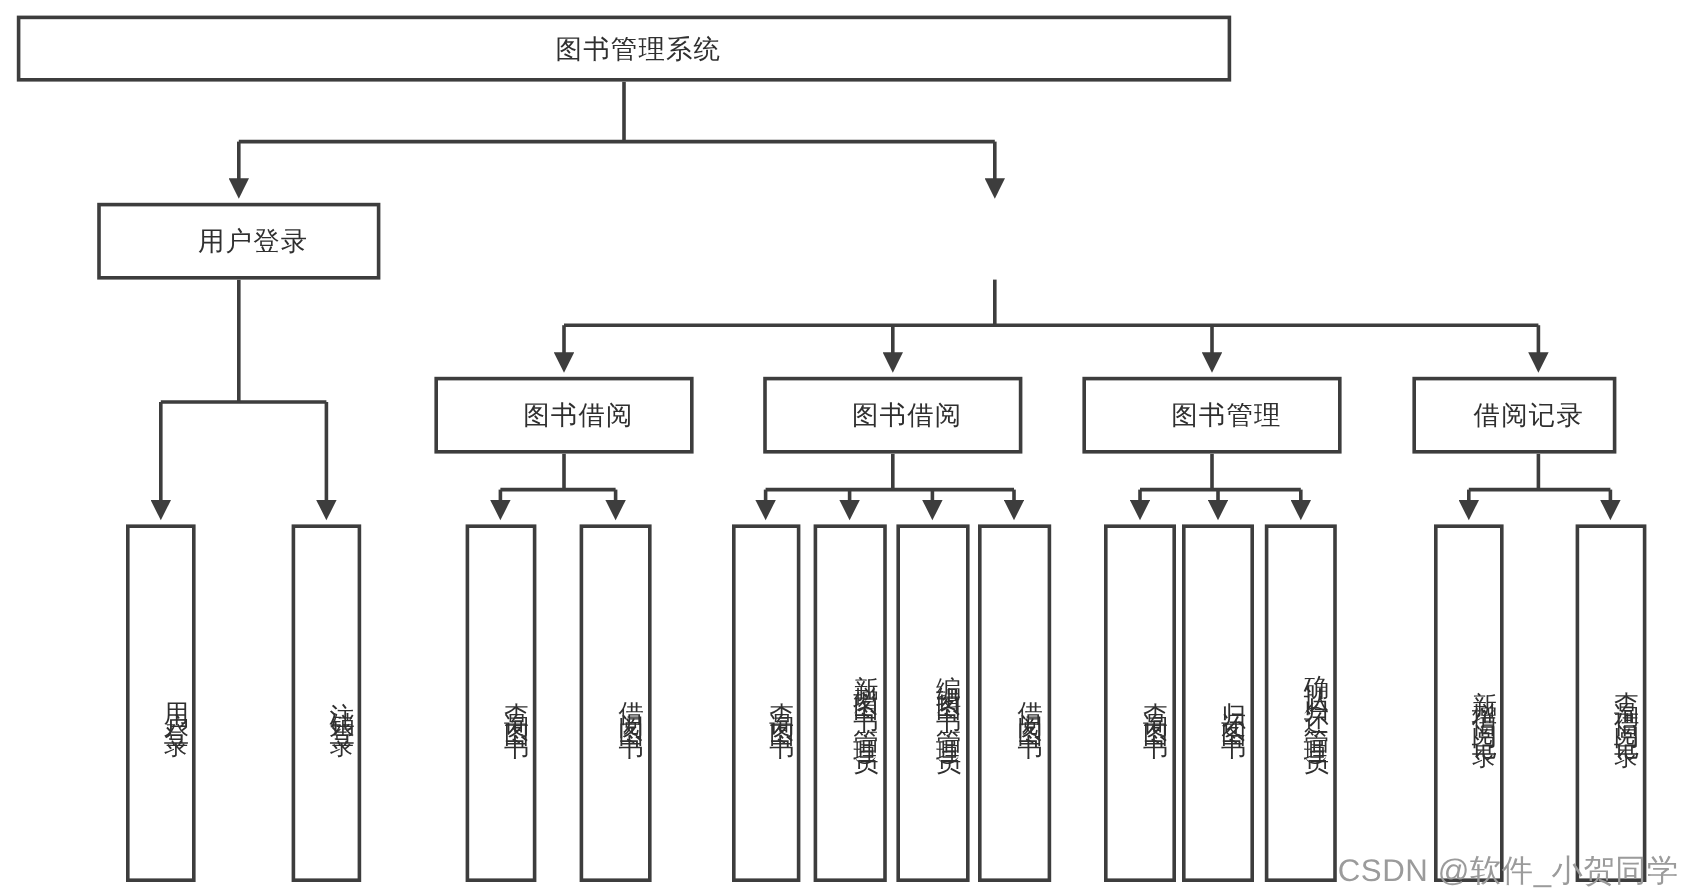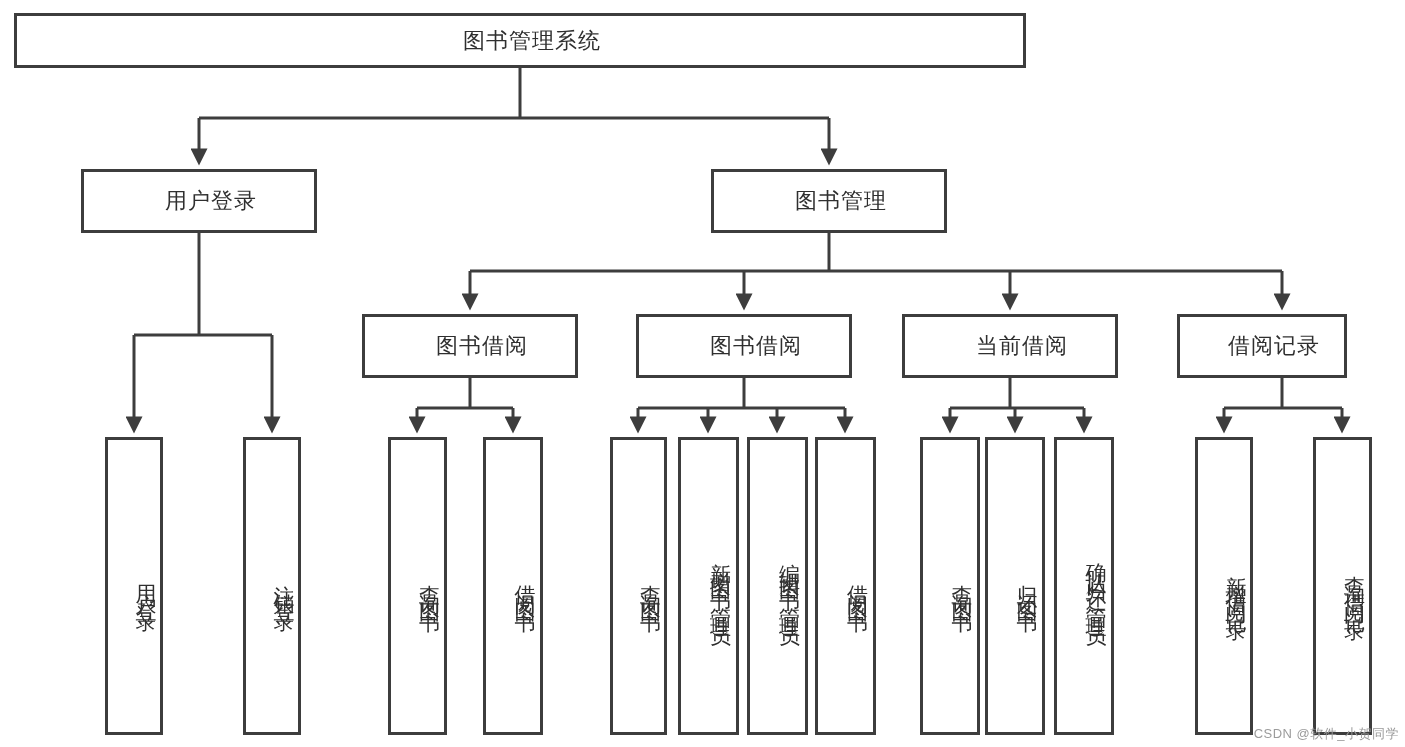--- a/index.html
+++ b/index.html
@@ -51,21 +51,21 @@
     writing-mode: vertical-rl;
     text-orientation: mixed;
     font-size: 21px;
     letter-spacing: 9px;
     white-space: normal;
   }
   .watermark {
     position: absolute;
     right: 6px;
     bottom: 4px;
-    font-size: 13px;
+    font-size: 26px;
     color: var(--color-watermark, #9b9b9b);
     z-index: 5;
     letter-spacing: 0.5px;
   }
 </style>
 </head>
 <body>
 
 <div class="stage">
 
@@ -127,25 +127,24 @@
       <path class="edge" d="M1282,378 V408"></path>
       <path class="edge" d="M1224,408 H1342"></path>
       <path class="edge" d="M1224,408 V418" marker-end="url(#arr)"></path>
       <path class="edge" d="M1342,408 V418" marker-end="url(#arr)"></path>
     </g>
   </svg>
 
   <div class="node" style="left:14px; top:13px; width:1012px; height:55px;">图书管理系统</div>
 
   <div class="node" style="left:81px; top:169px; width:236px; height:64px;">用户登录</div>
-  <div class="node" style="left:711px; top:169px; width:236px; height:64px;">图书管理</div>
 
   <div class="node" style="left:362px; top:314px; width:216px; height:64px;">图书借阅</div>
   <div class="node" style="left:636px; top:314px; width:216px; height:64px;text-align:right;">图书借阅</div>
-  <div class="node" style="left:902px; top:314px; width:216px; height:64px;">当前借阅</div>
+  <div class="node" style="left:902px; top:314px; width:216px; height:64px;">图书管理</div>
   <div class="node" style="left:1177px; top:314px; width:170px; height:64px;">借阅记录</div>
 
   <div class="node v" style="left:105px; top:437px; width:58px; height:298px;">用户登录</div>
   <div class="node v" style="left:243px; top:437px; width:58px; height:298px;">注销登录</div>
 
   <div class="node v" style="left:388px; top:437px; width:59px; height:298px;">查询图书</div>
   <div class="node v" style="left:483px; top:437px; width:60px; height:298px;">借阅图书</div>
 
   <div class="node v" style="left:610px; top:437px; width:57px; height:298px;">查询图书</div>
   <div class="node v" style="left:678px; top:437px; width:61px; height:298px;">新增图书（管理员）</div>

